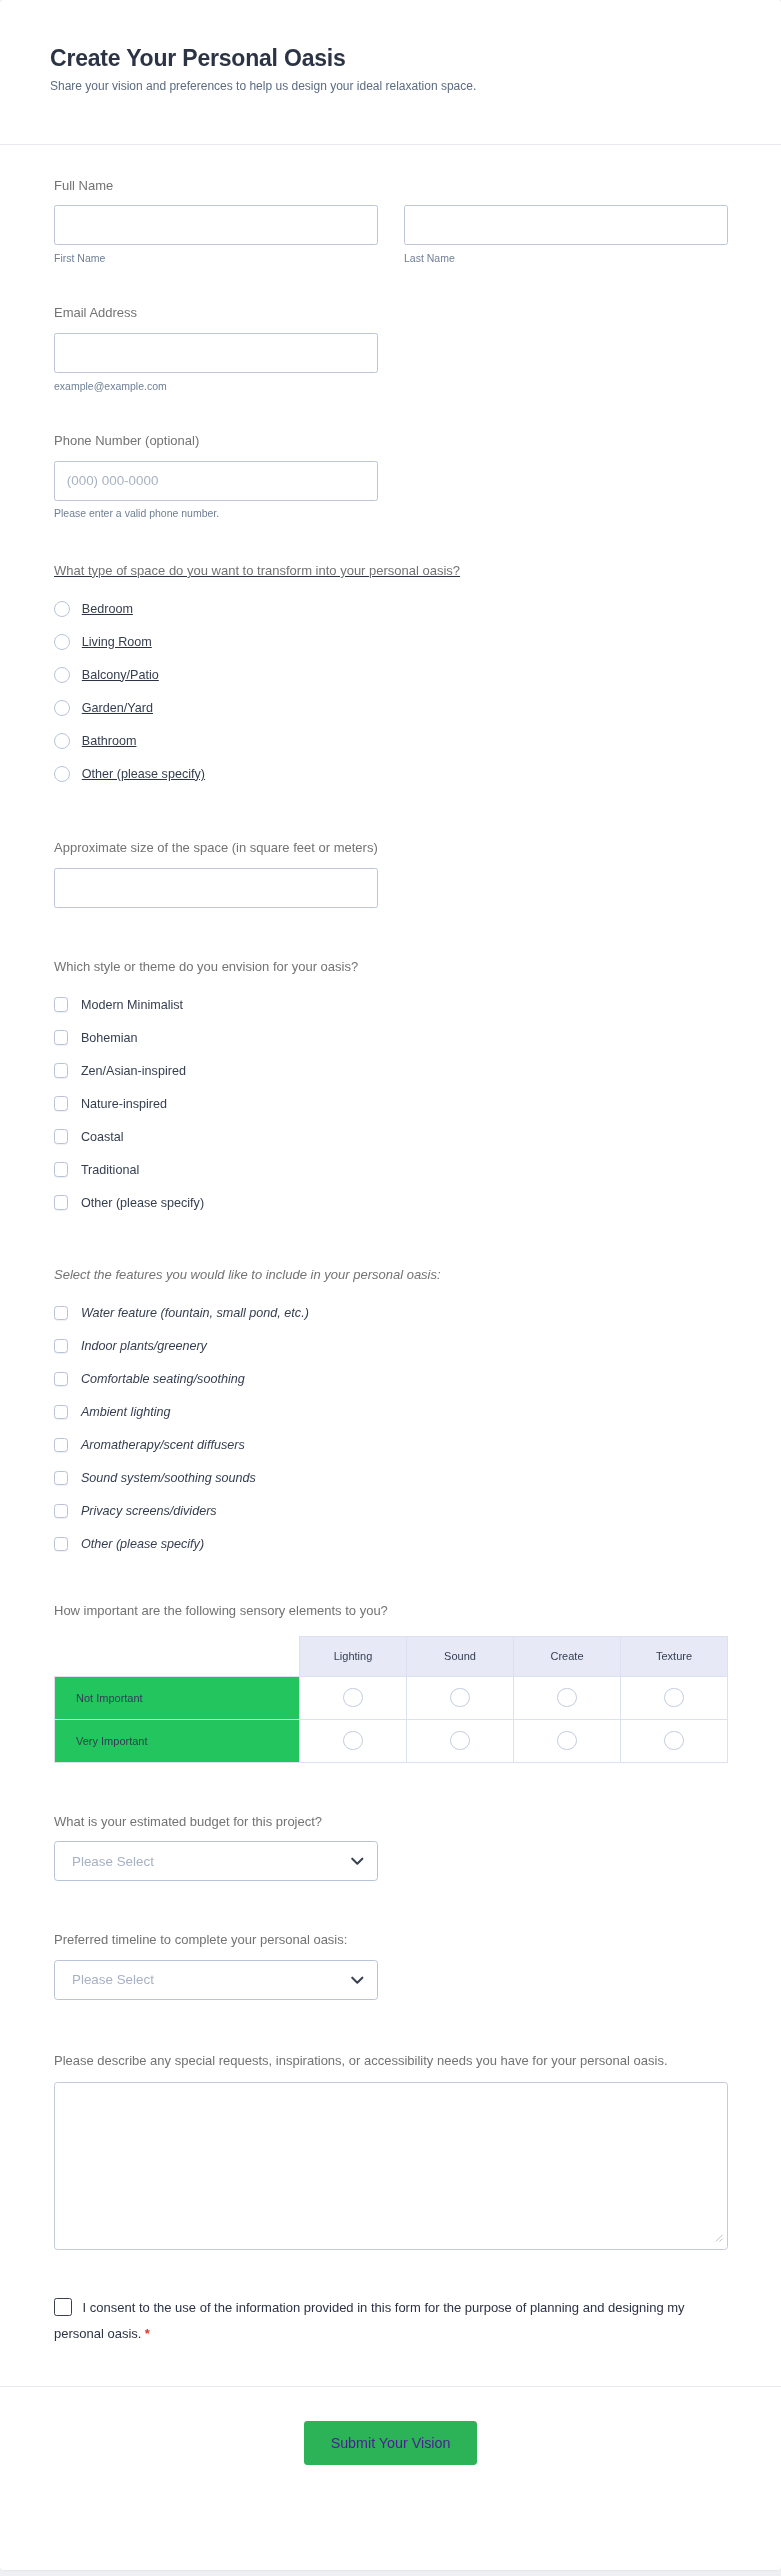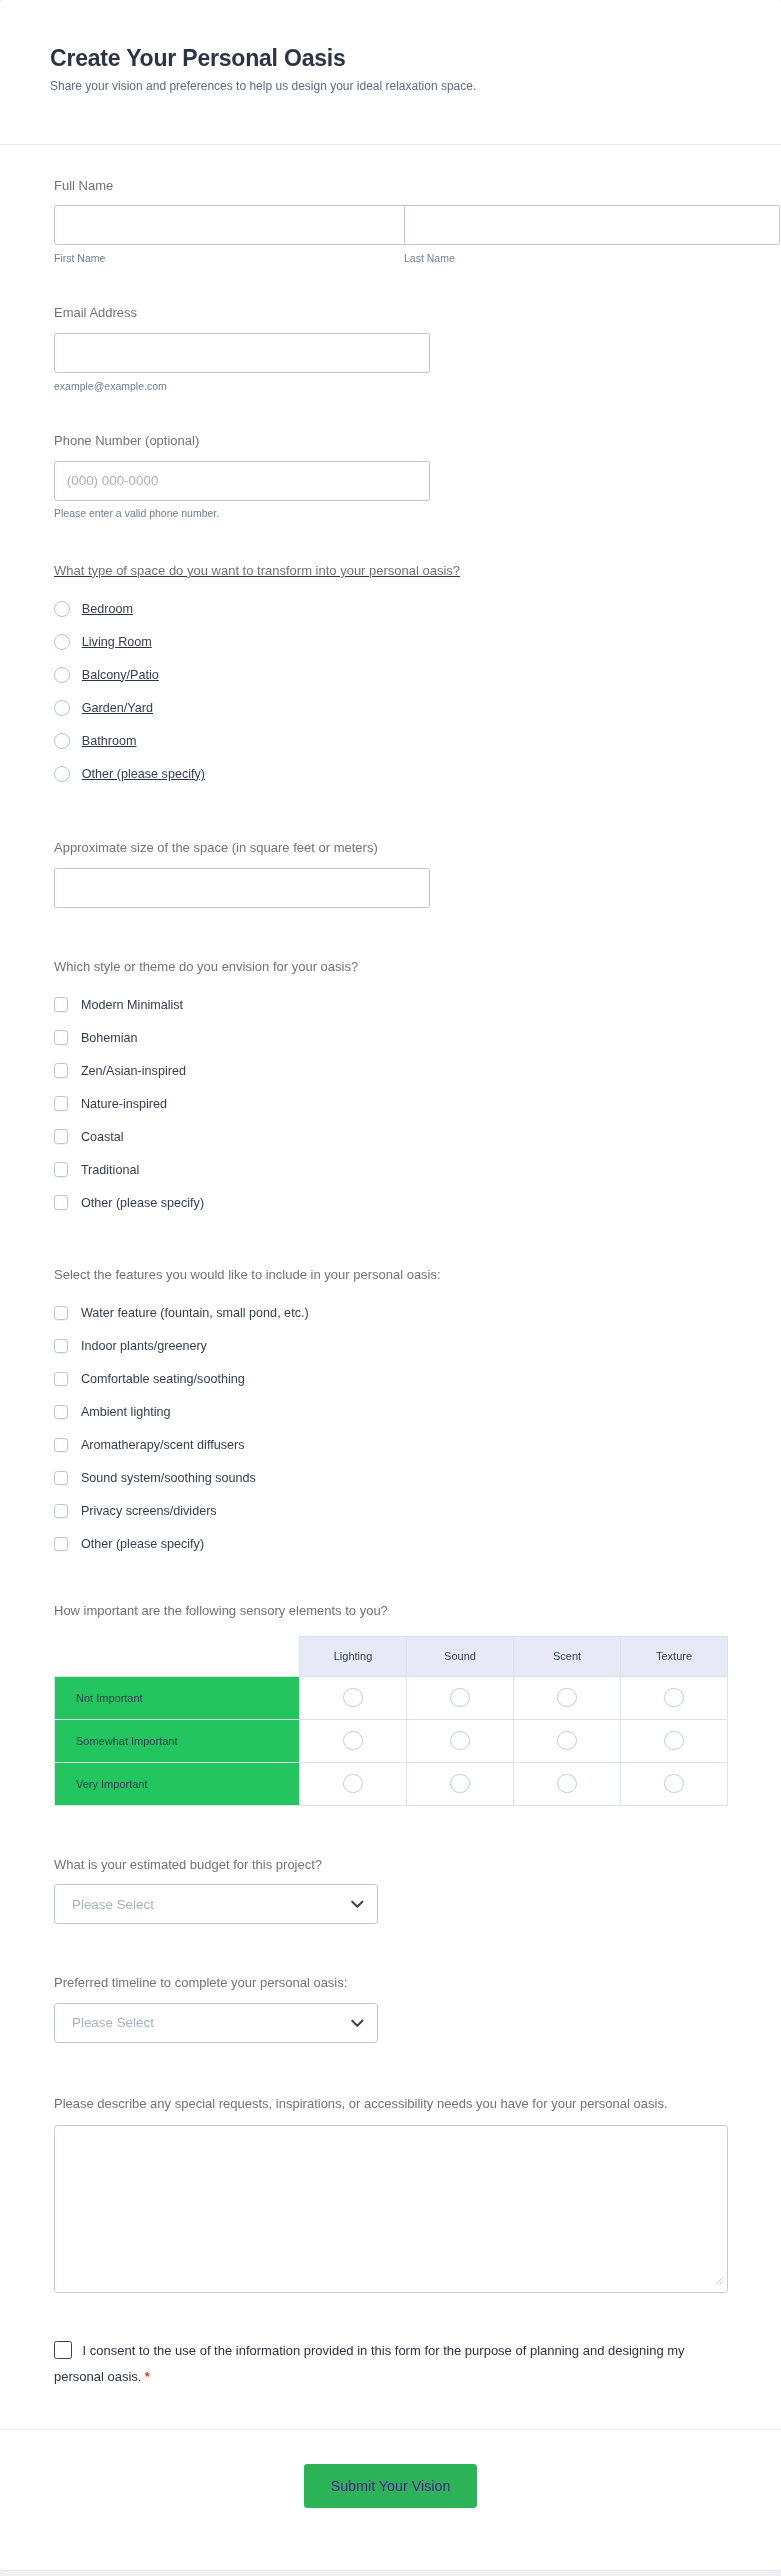--- a/index.html
+++ b/index.html
@@ -17,21 +17,21 @@
   
   .form-header { padding:44px 50px 0; }
   .form-title { font-size:23px; line-height:28.6px; font-weight:700; letter-spacing:-0.2px; color:#2c3345; }
   .form-subtitle { margin-top:5px; font-size:12px; line-height:17px; color:#5c6b82; }
   .divider { border:none; border-top:0.8px solid #e8eaf0; margin-top:49px; width:100%; }
   
   .form-body { padding:32px 54px 0; }
   .field { margin-bottom:40px; }
   .q-label { font-size:13px; line-height:18.5px; font-weight:500; color:#737373; max-width:655px; }
   .input, .textinput {
-    display:block; margin-top:10px; height:40px; width:376px;
+    display:block; margin-top:10px; height:40px; width:324px;
     border:0.8px solid #bcc6da; border-radius:2.5px; background:#fff;
     padding:0 11.8px; font-size:13.4px; color:#0c4a6e; outline:none;
     font-family:inherit;
   }
   .textinput::placeholder { color:#a8b2c4; opacity:1; }
   .hint { margin-top:6.7px; font-size:10.5px; line-height:12.6px; color:#6f7f95; }
   .row2 { display:flex; gap:26px; }
   .row2 .col { width:324px; }
   
   .optlist { margin-top:11.8px; }
@@ -206,21 +206,21 @@
             <span class="opt-label">Traditional</span>
           </div>
 
           <div class="opt">
             <span class="checkbox"></span>
             <span class="opt-label">Other (please specify)</span>
           </div>
         </div>
     </div>
 
-    <div class="field" style="margin-bottom:42px;">
+    <div class="field" style="margin-bottom:42px;font-style:italic;">
       <div class="q-label">Select the features you would like to include in your personal oasis:</div>
       <div class="optlist">
 
           <div class="opt">
             <span class="checkbox"></span>
             <span class="opt-label">Water feature (fountain, small pond, etc.)</span>
           </div>
 
           <div class="opt">
             <span class="checkbox"></span>
@@ -263,42 +263,35 @@
       <div class="q-label">How important are the following sensory elements to you?</div>
       <table class="mx-table">
         <thead>
           <tr>
             <th class="corner"></th>
 
               <th class="mx-head">Lighting</th>
 
               <th class="mx-head">Sound</th>
 
-              <th class="mx-head">Scent</th>
+              <th class="mx-head">Create</th>
 
               <th class="mx-head">Texture</th>
             </tr>
         </thead>
         <tbody>
 
             <tr>
               <td class="mx-label">Not Important</td>
               <td class="mx-cell"><span class="mx-radio"></span></td>
               <td class="mx-cell"><span class="mx-radio"></span></td>
               <td class="mx-cell"><span class="mx-radio"></span></td>
               <td class="mx-cell"><span class="mx-radio"></span></td>
             </tr>
 
-            <tr>
-              <td class="mx-label">Somewhat Important</td>
-              <td class="mx-cell"><span class="mx-radio"></span></td>
-              <td class="mx-cell"><span class="mx-radio"></span></td>
-              <td class="mx-cell"><span class="mx-radio"></span></td>
-              <td class="mx-cell"><span class="mx-radio"></span></td>
-            </tr>
 
             <tr>
               <td class="mx-label">Very Important</td>
               <td class="mx-cell"><span class="mx-radio"></span></td>
               <td class="mx-cell"><span class="mx-radio"></span></td>
               <td class="mx-cell"><span class="mx-radio"></span></td>
               <td class="mx-cell"><span class="mx-radio"></span></td>
             </tr>
           </tbody>
       </table>

